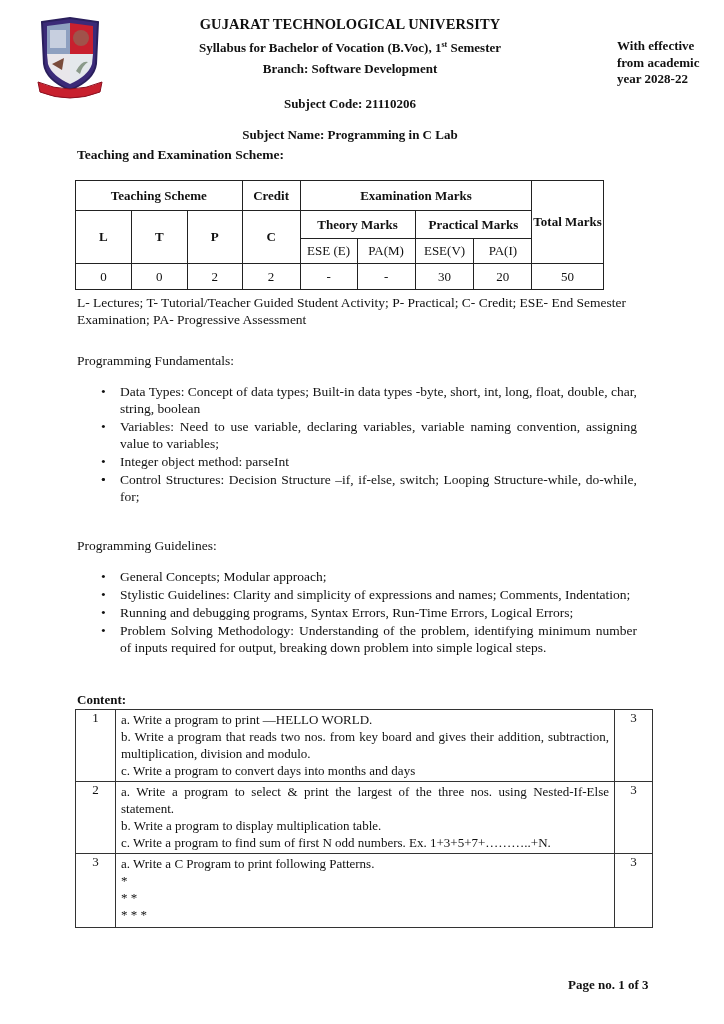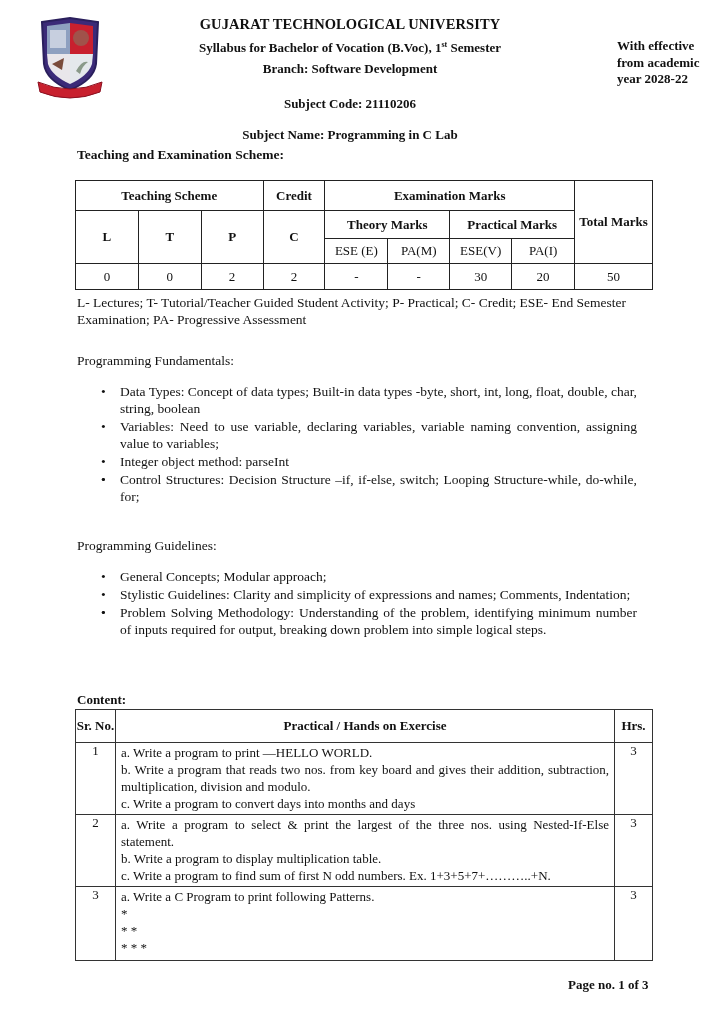--- a/index.html
+++ b/index.html
@@ -8,21 +8,21 @@
   .abs { position: absolute; }
   .logo { left: 36px; top: 16px; width: 68px; height: 86px; }
   .hdr { left: 170px; width: 360px; text-align: center; font-weight: bold; white-space: nowrap; }
   .hdr-title { top: 16px; font-size: 14.5px; letter-spacing: 0.1px; }
   .hdr-line { font-size: 13px; }
   .hdr-line sup { font-size: 8px; vertical-align: 5px; line-height: 0; }
   .effective { left: 617px; top: 38px; width: 100px; font-size: 13px; font-weight: bold; line-height: 16.5px; }
   .section-heading { left: 77px; font-size: 13.5px; font-weight: bold; }
   .section-plain { left: 77px; font-size: 13.5px; }
   table { border-collapse: collapse; }
-  .scheme { left: 75px; top: 180px; width: 578px; font-size: 13px; }
+  .scheme { left: 75px; top: 180px; width: 529px; font-size: 13px; }
   .scheme td { border: 1px solid #222; text-align: center; padding: 0; }
   .scheme .b { font-weight: bold; }
   .legend { left: 77px; top: 294px; width: 580px; font-size: 13.5px; line-height: 17px; }
   ul.blist { position: absolute; left: 97px; margin: 0; padding: 0; list-style: none; width: 540px; font-size: 13.5px; line-height: 17px; }
   ul.blist li { position: relative; padding-left: 23px; margin-bottom: 1px; text-align: justify; }
   ul.blist li .dot { position: absolute; left: 4px; top: 0; }
   .content { left: 75px; top: 709px; width: 578px; font-size: 13px; }
   .content td { border: 1.5px solid #333; vertical-align: top; padding: 0; }
   .content th { border: 1.5px solid #333; font-weight: bold; padding: 0; }
   .content .sr { width: 39px; text-align: center; }
@@ -118,32 +118,27 @@
   <li><span class="dot">•</span><span>Variables: Need to use variable, declaring variables, variable naming convention, assigning value to variables;</span></li>
   <li><span class="dot">•</span><span>Integer object method: parseInt</span></li>
   <li><span class="dot">•</span></li>
   <li><span class="dot">•</span><span>Control Structures: Decision Structure –if, if-else, switch; Looping Structure-while, do-while, for;</span></li>
 </ul>
 
 <div class="abs section-plain" style="top:538px;">Programming Guidelines:</div>
 <ul class="blist" style="top:568px;">
   <li><span class="dot">•</span><span>General Concepts; Modular approach;</span></li>
   <li><span class="dot">•</span><span>Stylistic Guidelines: Clarity and simplicity of expressions and names; Comments, Indentation;</span></li>
-  <li><span class="dot">•</span></li>
+  <li><span class="dot">•</span><span>Running and debugging programs, Syntax Errors, Run-Time Errors, Logical Errors;</span></li>
   <li><span class="dot">•</span><span>Problem Solving Methodology: Understanding of the problem, identifying minimum number of inputs required for output, breaking down problem into simple logical steps.</span></li>
 </ul>
 
 <div class="abs section-heading" style="top:692px; font-size:13px;">Content:</div>
 <table class="abs content">
   <tbody>
-      <tr style="height:33px;">
-    <th class="sr" style="line-height:14px;">Sr. No.</th>
-    <th>Practical / Hands on Exercise</th>
-    <th class="hrs">Hrs.</th>
-  </tr>
   <tr>
     <td class="sr">1</td>
     <td class="ex">
       <div>a. Write a program to print —HELLO WORLD.</div>
       <div>b. Write a program that reads two nos. from key board and gives their addition, subtraction, multiplication, division and modulo.</div>
       <div>c. Write a program to convert days into months and days</div>
     </td>
     <td class="hrs">3</td>
   </tr>
   <tr>

